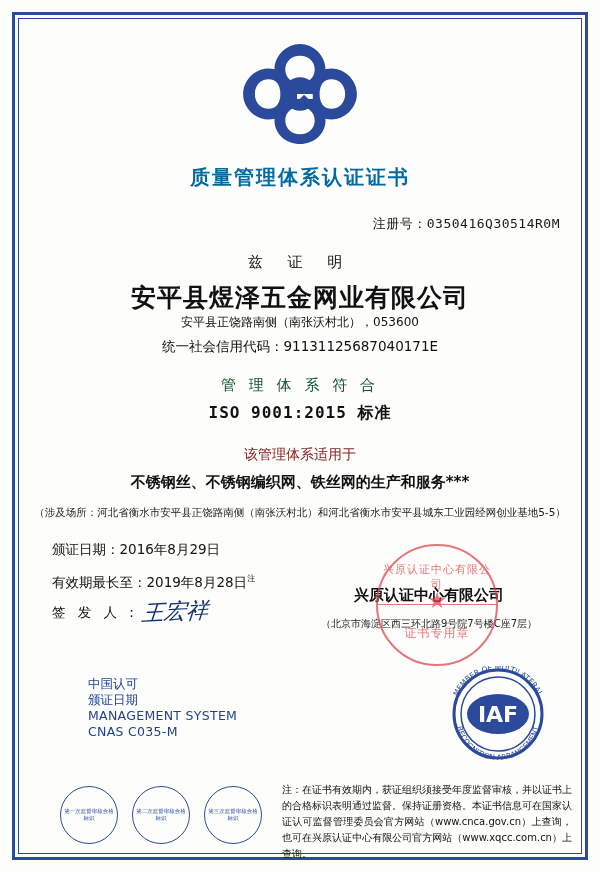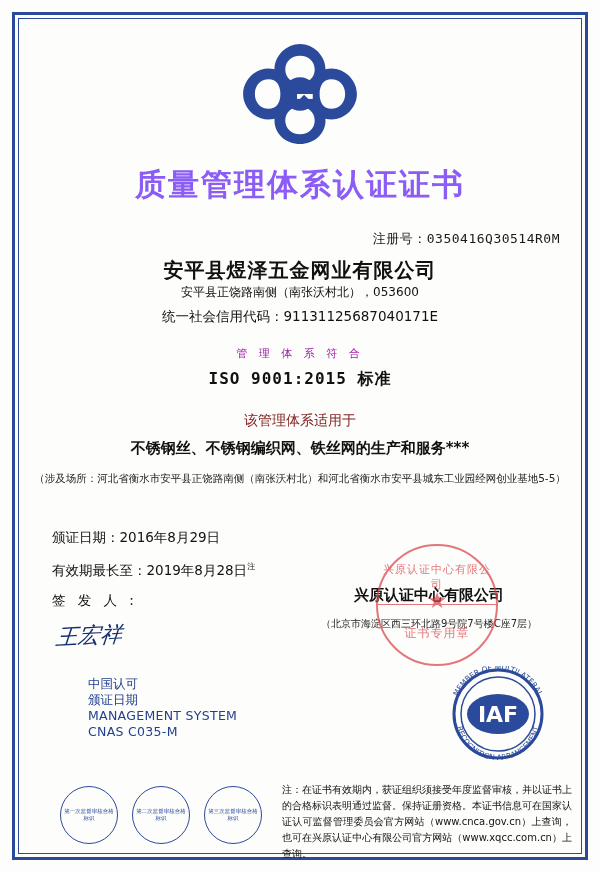--- a/index.html
+++ b/index.html
@@ -44,23 +44,23 @@
     margin-top: 16px;
   }
   .logo {
     width: 118px;
     height: 104px;
   }
 
   
   .title {
     text-align: center;
-    color: #8b5cf6;
-    font-family: "DejaVu Sans", "Liberation Sans", sans-serif;
-    font-size: 31px;
+    color: #0369a1;
+    font-family: "DejaVu Sans", "Liberation Sans", sans-serif;
+    font-size: 20px;
     font-weight: bold;
     letter-spacing: 2px;
     margin-top: 18px;
   }
 
   
   .regline {
     text-align: right;
     margin-top: 24px;
     padding-right: 10px;
@@ -78,42 +78,42 @@
   .center-block { text-align: center; }
   .hereby {
     margin-top: 20px;
     font-size: 15px;
     color: #111;
     letter-spacing: 10px;
     font-family: "DejaVu Sans", "Liberation Sans", sans-serif;
   }
   .company {
     margin-top: 9px;
-    font-size: 20px;
+    font-size: 25px;
     font-weight: bold;
     color: #111;
     font-family: "DejaVu Sans", "Liberation Sans", sans-serif;
     letter-spacing: 1px;
   }
   .addr {
     margin-top: 0;
     font-size: 12px;
     color: #111;
     font-family: "DejaVu Sans", "Liberation Sans", sans-serif;
   }
   .credit {
     margin-top: 7px;
     font-size: 13.5px;
     color: #111;
     font-family: "DejaVu Sans", "Liberation Sans", sans-serif;
   }
   .conform {
     margin-top: 20px;
-    font-size: 11px;
-    color: #a21caf;
+    font-size: 15px;
+    color: #14532d;
     letter-spacing: 4px;
     font-family: "DejaVu Sans", "Liberation Sans", sans-serif;
   }
   .standard {
     margin-top: 8px;
     font-size: 16px;
     font-weight: bold;
     color: #111;
     letter-spacing: 1px;
     font-family: "DejaVu Sans Mono", "Liberation Mono", monospace;
@@ -135,32 +135,31 @@
     margin-top: 14px;
     font-size: 10.5px;
     color: #222;
     font-family: "DejaVu Sans", "Liberation Sans", sans-serif;
   }
 
   
   .dates {
     position: absolute;
     left: 22px;
-    top: 496px;
+    top: 508px;
     font-size: 13.5px;
     color: #111;
     font-family: "DejaVu Sans", "Liberation Sans", sans-serif;
     line-height: 30px;
   }
   .dates .sup { font-size: 8px; vertical-align: super; }
   .sign-row {
     display: flex;
     align-items: flex-start;
-    gap: 6px;
-    flex-direction: column;
+    gap: 0;
   }
   .sign-label { letter-spacing: 4px; }
   .signature {
     font-family: "DejaVu Serif", "Liberation Serif", serif;
     font-style: italic;
     font-size: 22px;
     color: #15306e;
     transform: skewX(-8deg) rotate(-3deg);
     margin-left: 4px;
     white-space: nowrap;
@@ -334,20 +333,21 @@
       </svg>
     </div>
 
     <div class="title">质量管理体系认证证书</div>
 
     <div class="regline">
       <span>注册号：</span><span class="reg-val">0350416Q30514R0M</span>
     </div>
 
     <div class="center-block">
+      <div class="hereby">兹 证 明</div>
       <div class="company">安平县煜泽五金网业有限公司</div>
       <div class="addr">安平县正饶路南侧（南张沃村北），053600</div>
       <div class="credit">统一社会信用代码：91131125687040171E</div>
       <div class="conform">管 理 体 系 符 合</div>
       <div class="standard">ISO 9001:2015 标准</div>
       <div class="applies">该管理体系适用于</div>
       <div class="scope">不锈钢丝、不锈钢编织网、铁丝网的生产和服务***</div>
       <div class="sites">（涉及场所：河北省衡水市安平县正饶路南侧（南张沃村北）和河北省衡水市安平县城东工业园经网创业基地5-5）</div>
     </div>
 

